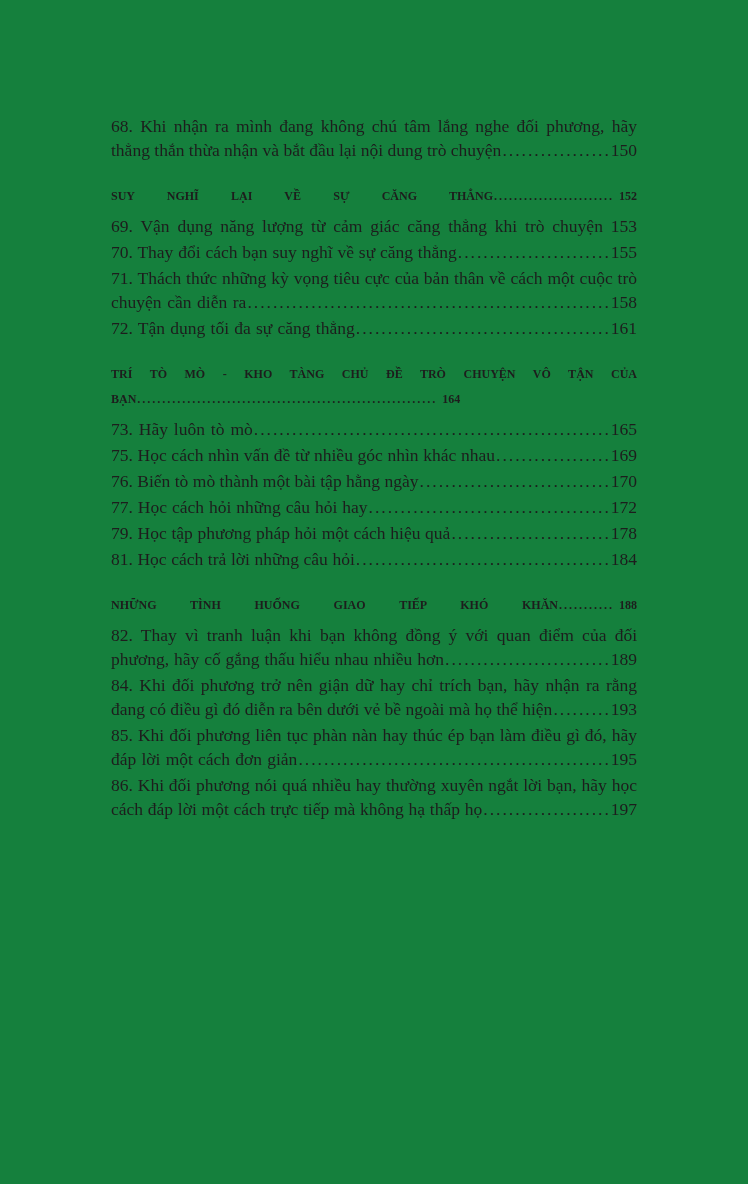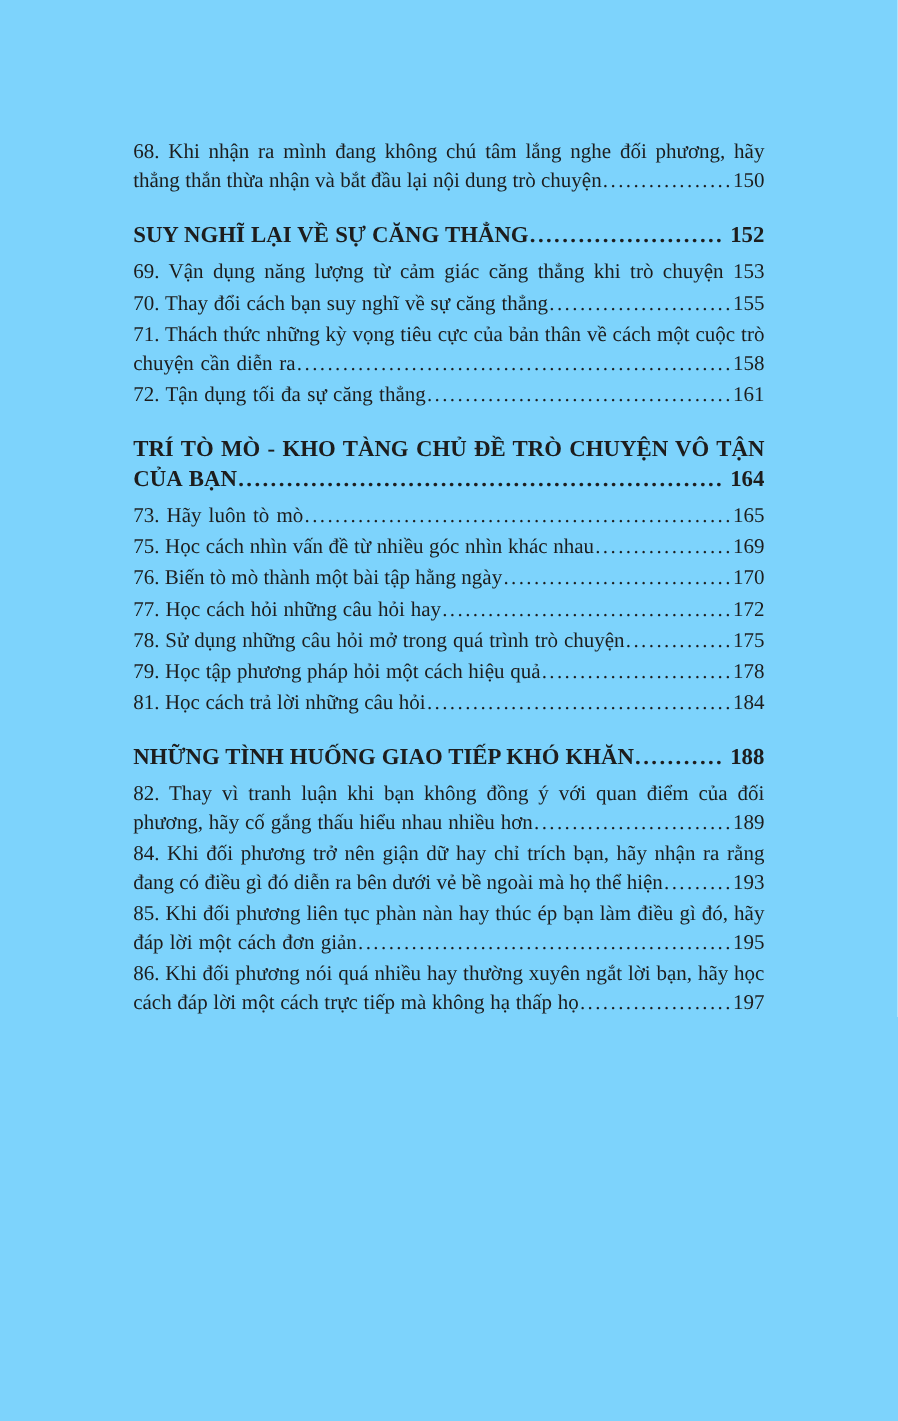--- a/index.html
+++ b/index.html
@@ -9,42 +9,42 @@
   body {
     width: 748px;
     height: 1184px;
     overflow: hidden;
     background: #ffffff;
   }
   .page {
     position: relative;
     width: 748px;
     height: 1184px;
-    background: #7dd3fc;
+    background: #15803d;
     font-family: "Liberation Serif", "DejaVu Serif", serif;
     color: #1d1d1d;
   }
   .toc {
     position: absolute;
     left: 111px;
     top: 114px;
     width: 526px;
   }
   .toc-item {
     text-align: justify;
     -moz-text-align-last: justify;
     text-align-last: justify;
   }
   .toc-entry {
     font-size: 17.5px;
     line-height: 24px;
     margin: 0 0 2px 0;
   }
   .toc-heading {
-    font-size: 19px;
+    font-size: 12px;
     font-weight: bold;
     line-height: 25px;
     margin: 22px 0 5px 0;
   }
   .toc-heading .pg {
     padding-left: 5px;
   }
   .leader {
     letter-spacing: 2px;
     margin-left: 1px;
@@ -75,21 +75,20 @@
 
     <div class="toc-item toc-entry"><span>73. Hãy luôn tò mò</span><span class="leader">........................................................</span><span class="pg">165</span></div>
 
 
     <div class="toc-item toc-entry"><span>75. Học cách nhìn vấn đề từ nhiều góc nhìn khác nhau</span><span class="leader">..................</span><span class="pg">169</span></div>
 
     <div class="toc-item toc-entry"><span>76. Biến tò mò thành một bài tập hằng ngày</span><span class="leader">..............................</span><span class="pg">170</span></div>
 
     <div class="toc-item toc-entry"><span>77. Học cách hỏi những câu hỏi hay</span><span class="leader">......................................</span><span class="pg">172</span></div>
 
-    <div class="toc-item toc-entry"><span>78. Sử dụng những câu hỏi mở trong quá trình trò chuyện</span><span class="leader">..............</span><span class="pg">175</span></div>
 
     <div class="toc-item toc-entry"><span>79. Học tập phương pháp hỏi một cách hiệu quả</span><span class="leader">.........................</span><span class="pg">178</span></div>
 
 
     <div class="toc-item toc-entry"><span>81. Học cách trả lời những câu hỏi</span><span class="leader">........................................</span><span class="pg">184</span></div>
 
     <div class="toc-item toc-heading"><span>NHỮNG TÌNH HUỐNG GIAO TIẾP KHÓ KHĂN</span><span class="leader">...........</span><span class="pg">188</span></div>
 
     <div class="toc-item toc-entry"><span>82. Thay vì tranh luận khi bạn không đồng ý với quan điểm của đối phương, hãy cố gắng thấu hiểu nhau nhiều hơn</span><span class="leader">..........................</span><span class="pg">189</span></div>
 

